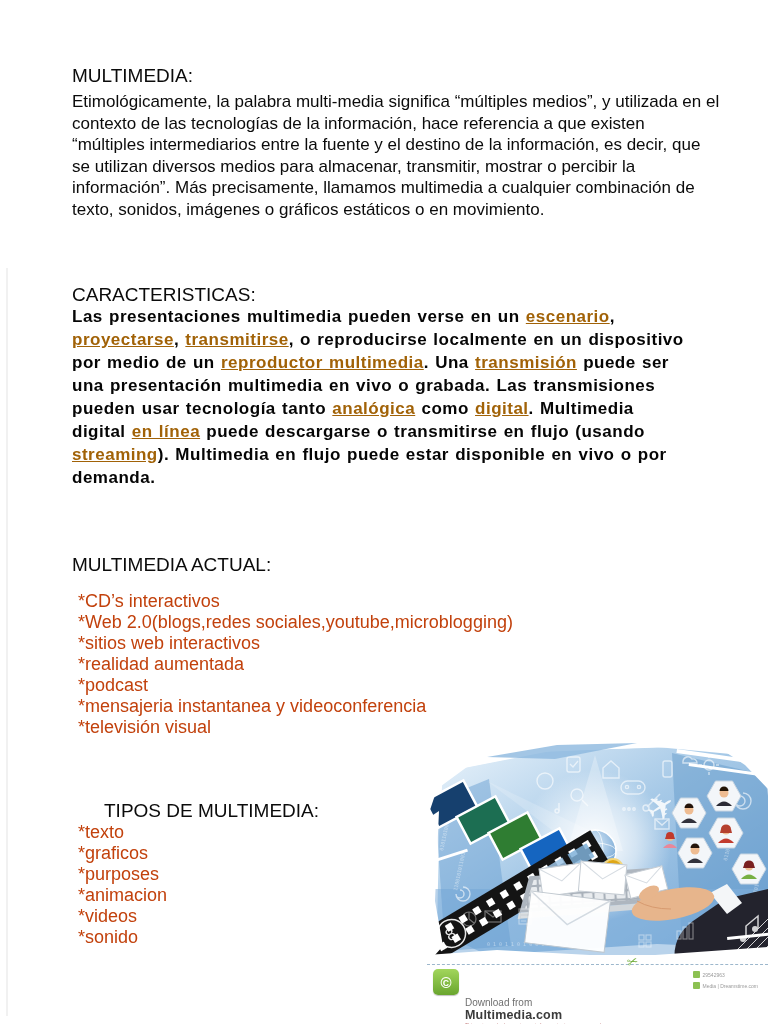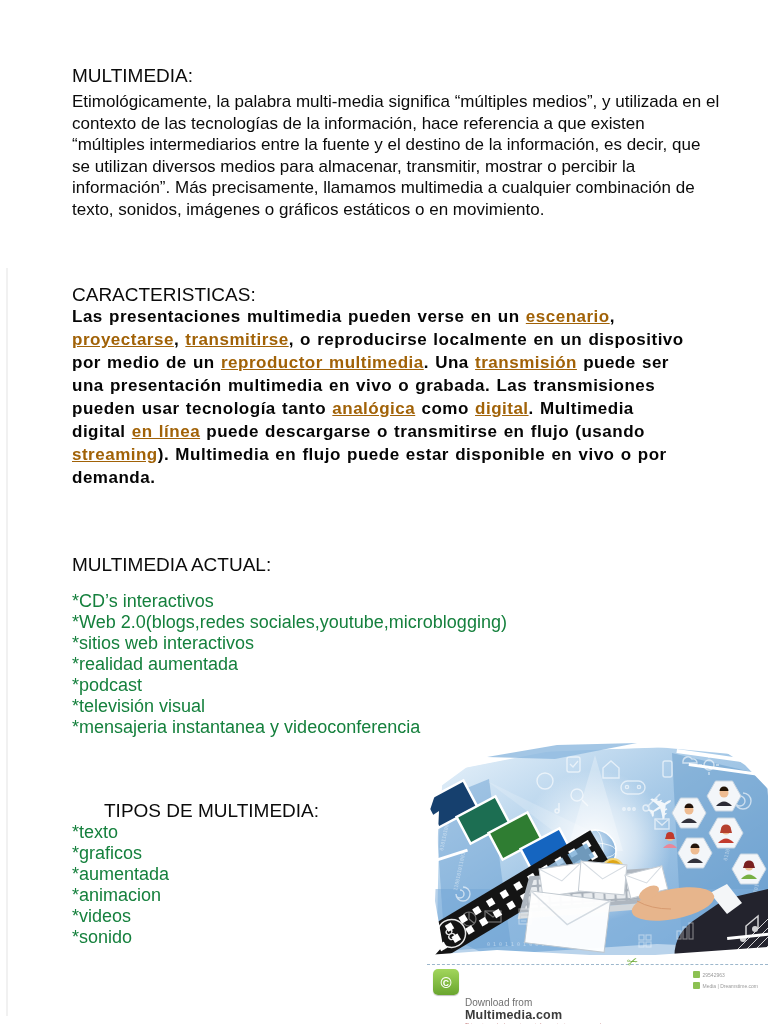--- a/index.html
+++ b/index.html
@@ -10,21 +10,21 @@
   }
   .abs{position:absolute;}
   .left-edge-line{left:6px;top:268px;width:2px;height:748px;background:#f1f1f1;}
 
   
   .sec-title{left:72px;font-size:19px;line-height:23px;font-weight:400;color:#0b0b0b;white-space:pre;}
   .body-par{left:72px;width:648px;font-size:17px;line-height:21.6px;color:#0b0b0b;}
   .bold-par{left:72px;width:612px;font-size:17px;line-height:23px;font-weight:700;
             letter-spacing:.5px;word-spacing:1px;color:#050505;}
   .doc-link{color:#a16207;text-decoration:underline;font-weight:700;cursor:pointer;}
-  .plain-list{left:72px;font-size:18px;line-height:21px;color:#15803d;}
+  .plain-list{left:78px;font-size:18px;line-height:21px;color:#c2410c;}
   .list-line{white-space:pre;}
 
   
   .stock{left:427px;top:741px;width:341px;height:262px;background:#fff;}
   .photo-svg{display:block;width:341px;height:223px;}
   .wm-bar{position:relative;width:341px;height:39px;background:#fff;
           border-top:1px dashed #9db7cc;}
   .wm-left{position:absolute;left:6px;top:4px;display:flex;align-items:flex-start;}
   .wm-badge{width:26px;height:26px;border-radius:5px;margin-right:6px;
             background:linear-gradient(180deg,#a2d65c,#69a52e);
@@ -52,29 +52,29 @@
 <div class="abs sec-title" style="top:283px;">CARACTERISTICAS:</div>
 <div class="abs bold-par" style="top:305px;"><span>Las presentaciones multimedia pueden verse en un </span><a class="doc-link" href="#">escenario</a><span>, </span><a class="doc-link" href="#">proyectarse</a><span>, </span><a class="doc-link" href="#">transmitirse</a><span>, o reproducirse localmente en un dispositivo por medio de un </span><a class="doc-link" href="#">reproductor multimedia</a><span>. Una </span><a class="doc-link" href="#">transmisión</a><span> puede ser una presentación multimedia en vivo o grabada. Las transmisiones pueden usar tecnología tanto </span><a class="doc-link" href="#">analógica</a><span> como </span><a class="doc-link" href="#">digital</a><span>. Multimedia digital </span><a class="doc-link" href="#">en línea</a><span> puede descargarse o transmitirse en flujo (usando </span><a class="doc-link" href="#">streaming</a><span>). Multimedia en flujo puede estar disponible en vivo o por demanda.</span></div>
 
 <div class="abs sec-title" style="top:553px;">MULTIMEDIA ACTUAL:</div>
 <div class="abs plain-list" style="top:591px;">
     <div class="list-line">*CD’s interactivos</div>
     <div class="list-line">*Web 2.0(blogs,redes sociales,youtube,microblogging)</div>
     <div class="list-line">*sitios web interactivos</div>
     <div class="list-line">*realidad aumentada</div>
     <div class="list-line">*podcast</div>
+    <div class="list-line">*mensajeria instantanea y videoconferencia</div>
     <div class="list-line">*televisión visual</div>
-    <div class="list-line">*mensajeria instantanea y videoconferencia</div>
   </div>
 
 <div class="abs sec-title" style="top:799px;margin-left:32px;">TIPOS DE MULTIMEDIA:</div>
 <div class="abs plain-list" style="top:822px;">
     <div class="list-line">*texto</div>
     <div class="list-line">*graficos</div>
-    <div class="list-line">*aumentada</div>
+    <div class="list-line">*purposes</div>
     <div class="list-line">*animacion</div>
     <div class="list-line">*videos</div>
     <div class="list-line">*sonido</div>
   </div>
 
 <div class="abs stock">
   <svg class="photo-svg" viewBox="0 0 341 223">
     <defs>
       <linearGradient id="bgGrad" x1="0" y1="0" x2="1" y2="1">
         <stop offset="0" stop-color="#e9f3fb"></stop>

